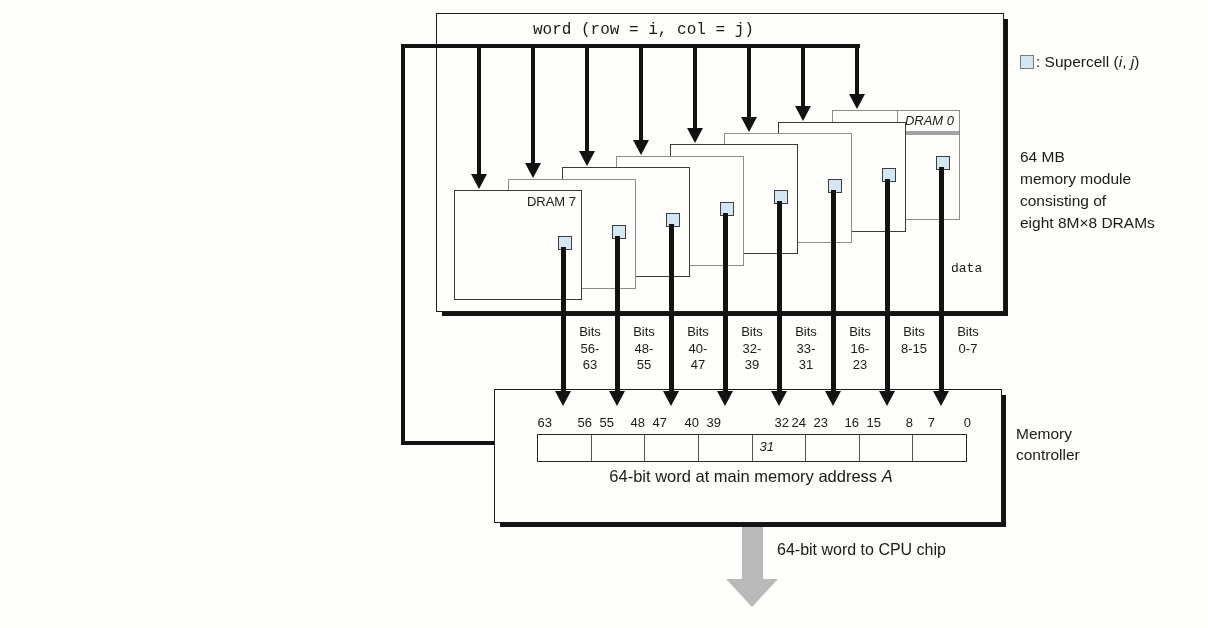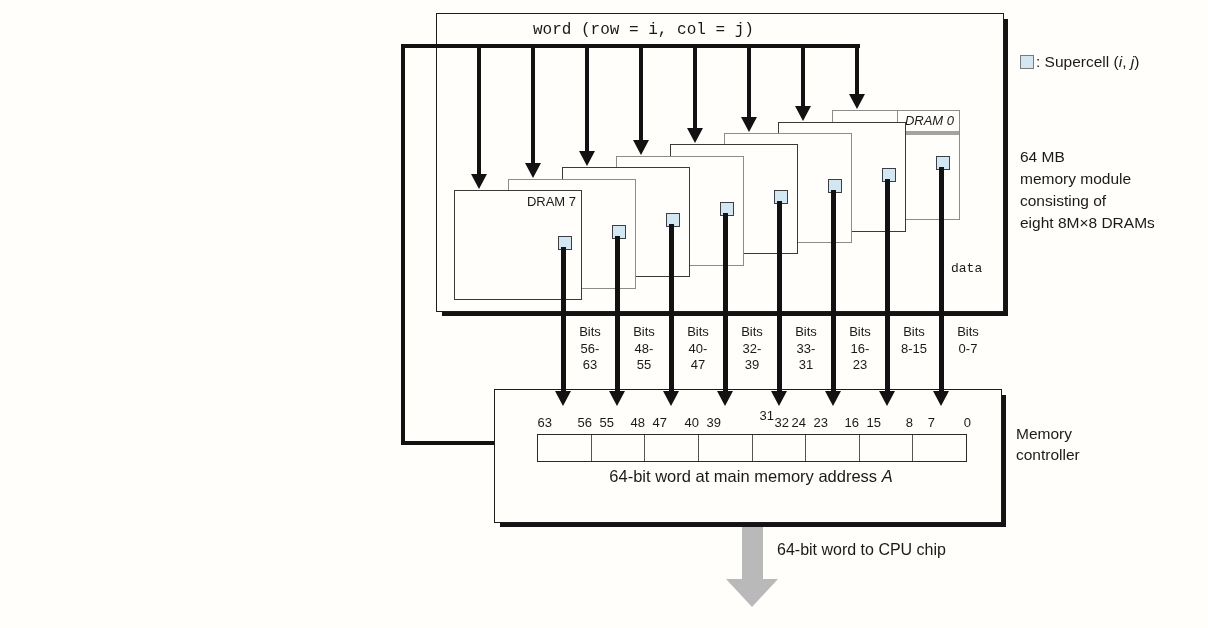--- a/index.html
+++ b/index.html
@@ -187,21 +187,21 @@
       <div class="">56-63</div>
     </div>
     <div class="bitnum" style="left: 528px; top: 415px;">63</div>
     <div class="bitnum" style="left: 568px; top: 415px;">56</div>
     <div class="bitnum" style="left: 590px; top: 415px;">55</div>
     <div class="bitnum" style="left: 621px; top: 415px;">48</div>
     <div class="bitnum" style="left: 643px; top: 415px;">47</div>
     <div class="bitnum" style="left: 675px; top: 415px;">40</div>
     <div class="bitnum" style="left: 697px; top: 415px;">39</div>
     <div class="bitnum" style="left: 728px; top: 415px; margin-left: 37px;">32</div>
-    <div class="bitnum" style="left: 750px; top: 408px;">31</div>
+    <div class="bitnum" style="left: 750px; top: 439px; font-style: italic;">31</div>
     <div class="bitnum" style="left: 782px; top: 415px;">24</div>
     <div class="bitnum" style="left: 804px; top: 415px;">23</div>
     <div class="bitnum" style="left: 811px; top: 415px; margin-left: 24px;">16</div>
     <div class="bitnum" style="left: 857px; top: 415px;">15</div>
     <div class="bitnum" style="left: 889px; top: 415px;">8</div>
     <div class="bitnum" style="left: 911px; top: 415px;">7</div>
     <div class="bitnum" style="left: 947px; top: 415px;">0</div>
   </div>
 
 </body></html>

